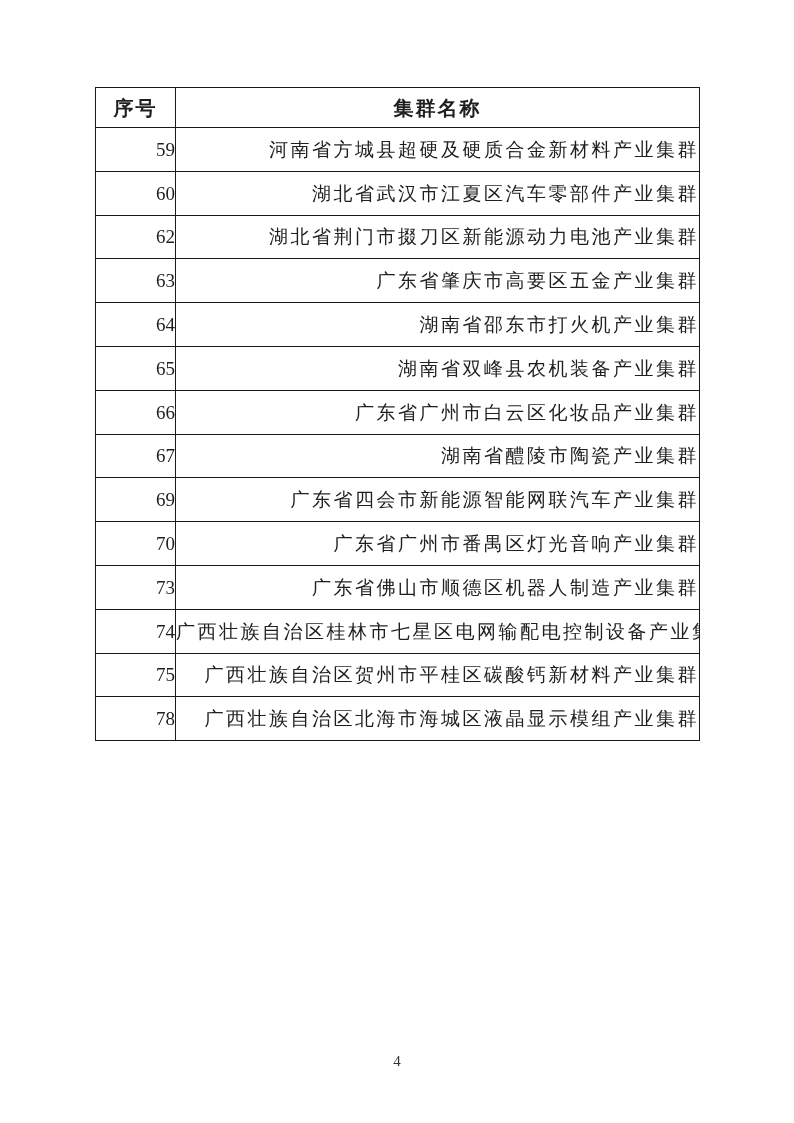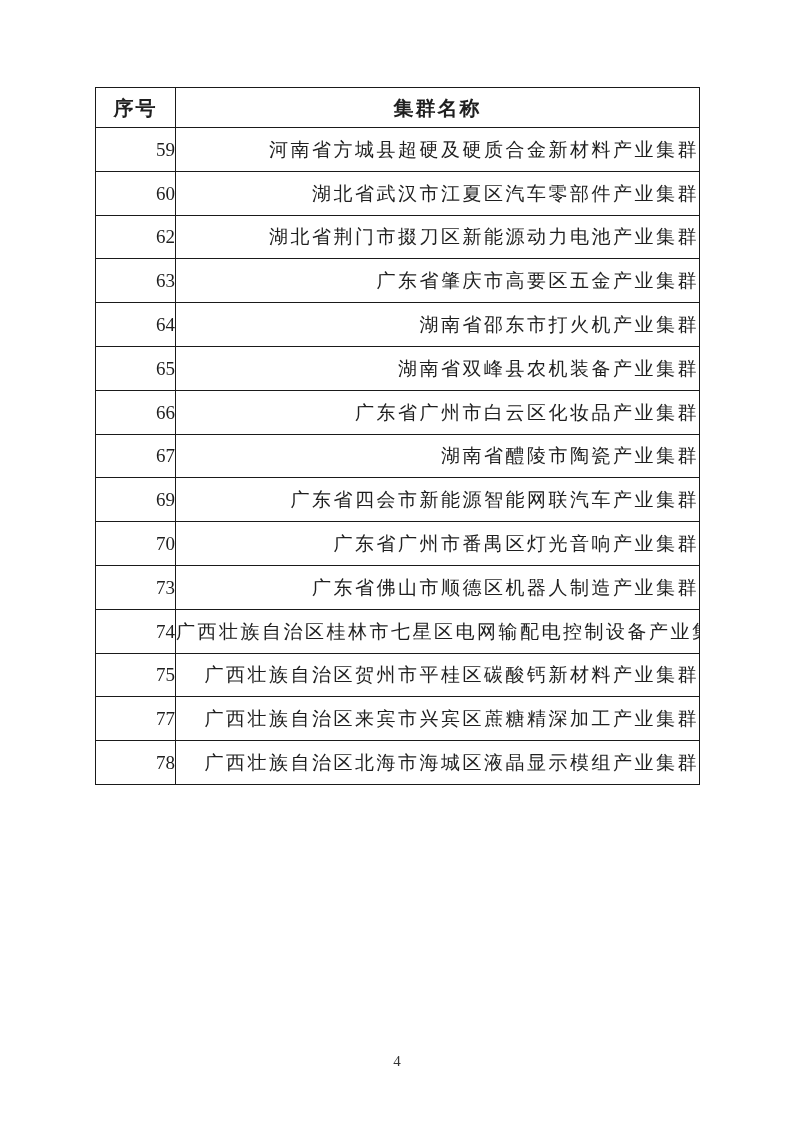--- a/index.html
+++ b/index.html
@@ -127,24 +127,20 @@
         </tr>
         <tr>
           <td class="col-num">74</td>
           <td class="col-name">广西壮族自治区桂林市七星区电网输配电控制设备产业集群</td>
         </tr>
         <tr>
           <td class="col-num">75</td>
           <td class="col-name">广西壮族自治区贺州市平桂区碳酸钙新材料产业集群</td>
         </tr>
         <tr>
-          <td class="col-num">77</td>
-          <td class="col-name">广西壮族自治区来宾市兴宾区蔗糖精深加工产业集群</td>
-        </tr>
-        <tr>
           <td class="col-num">78</td>
           <td class="col-name">广西壮族自治区北海市海城区液晶显示模组产业集群</td>
         </tr>
       </tbody>
   </table>
 
   <div class="page-number">4</div>
 
 </div>
 

